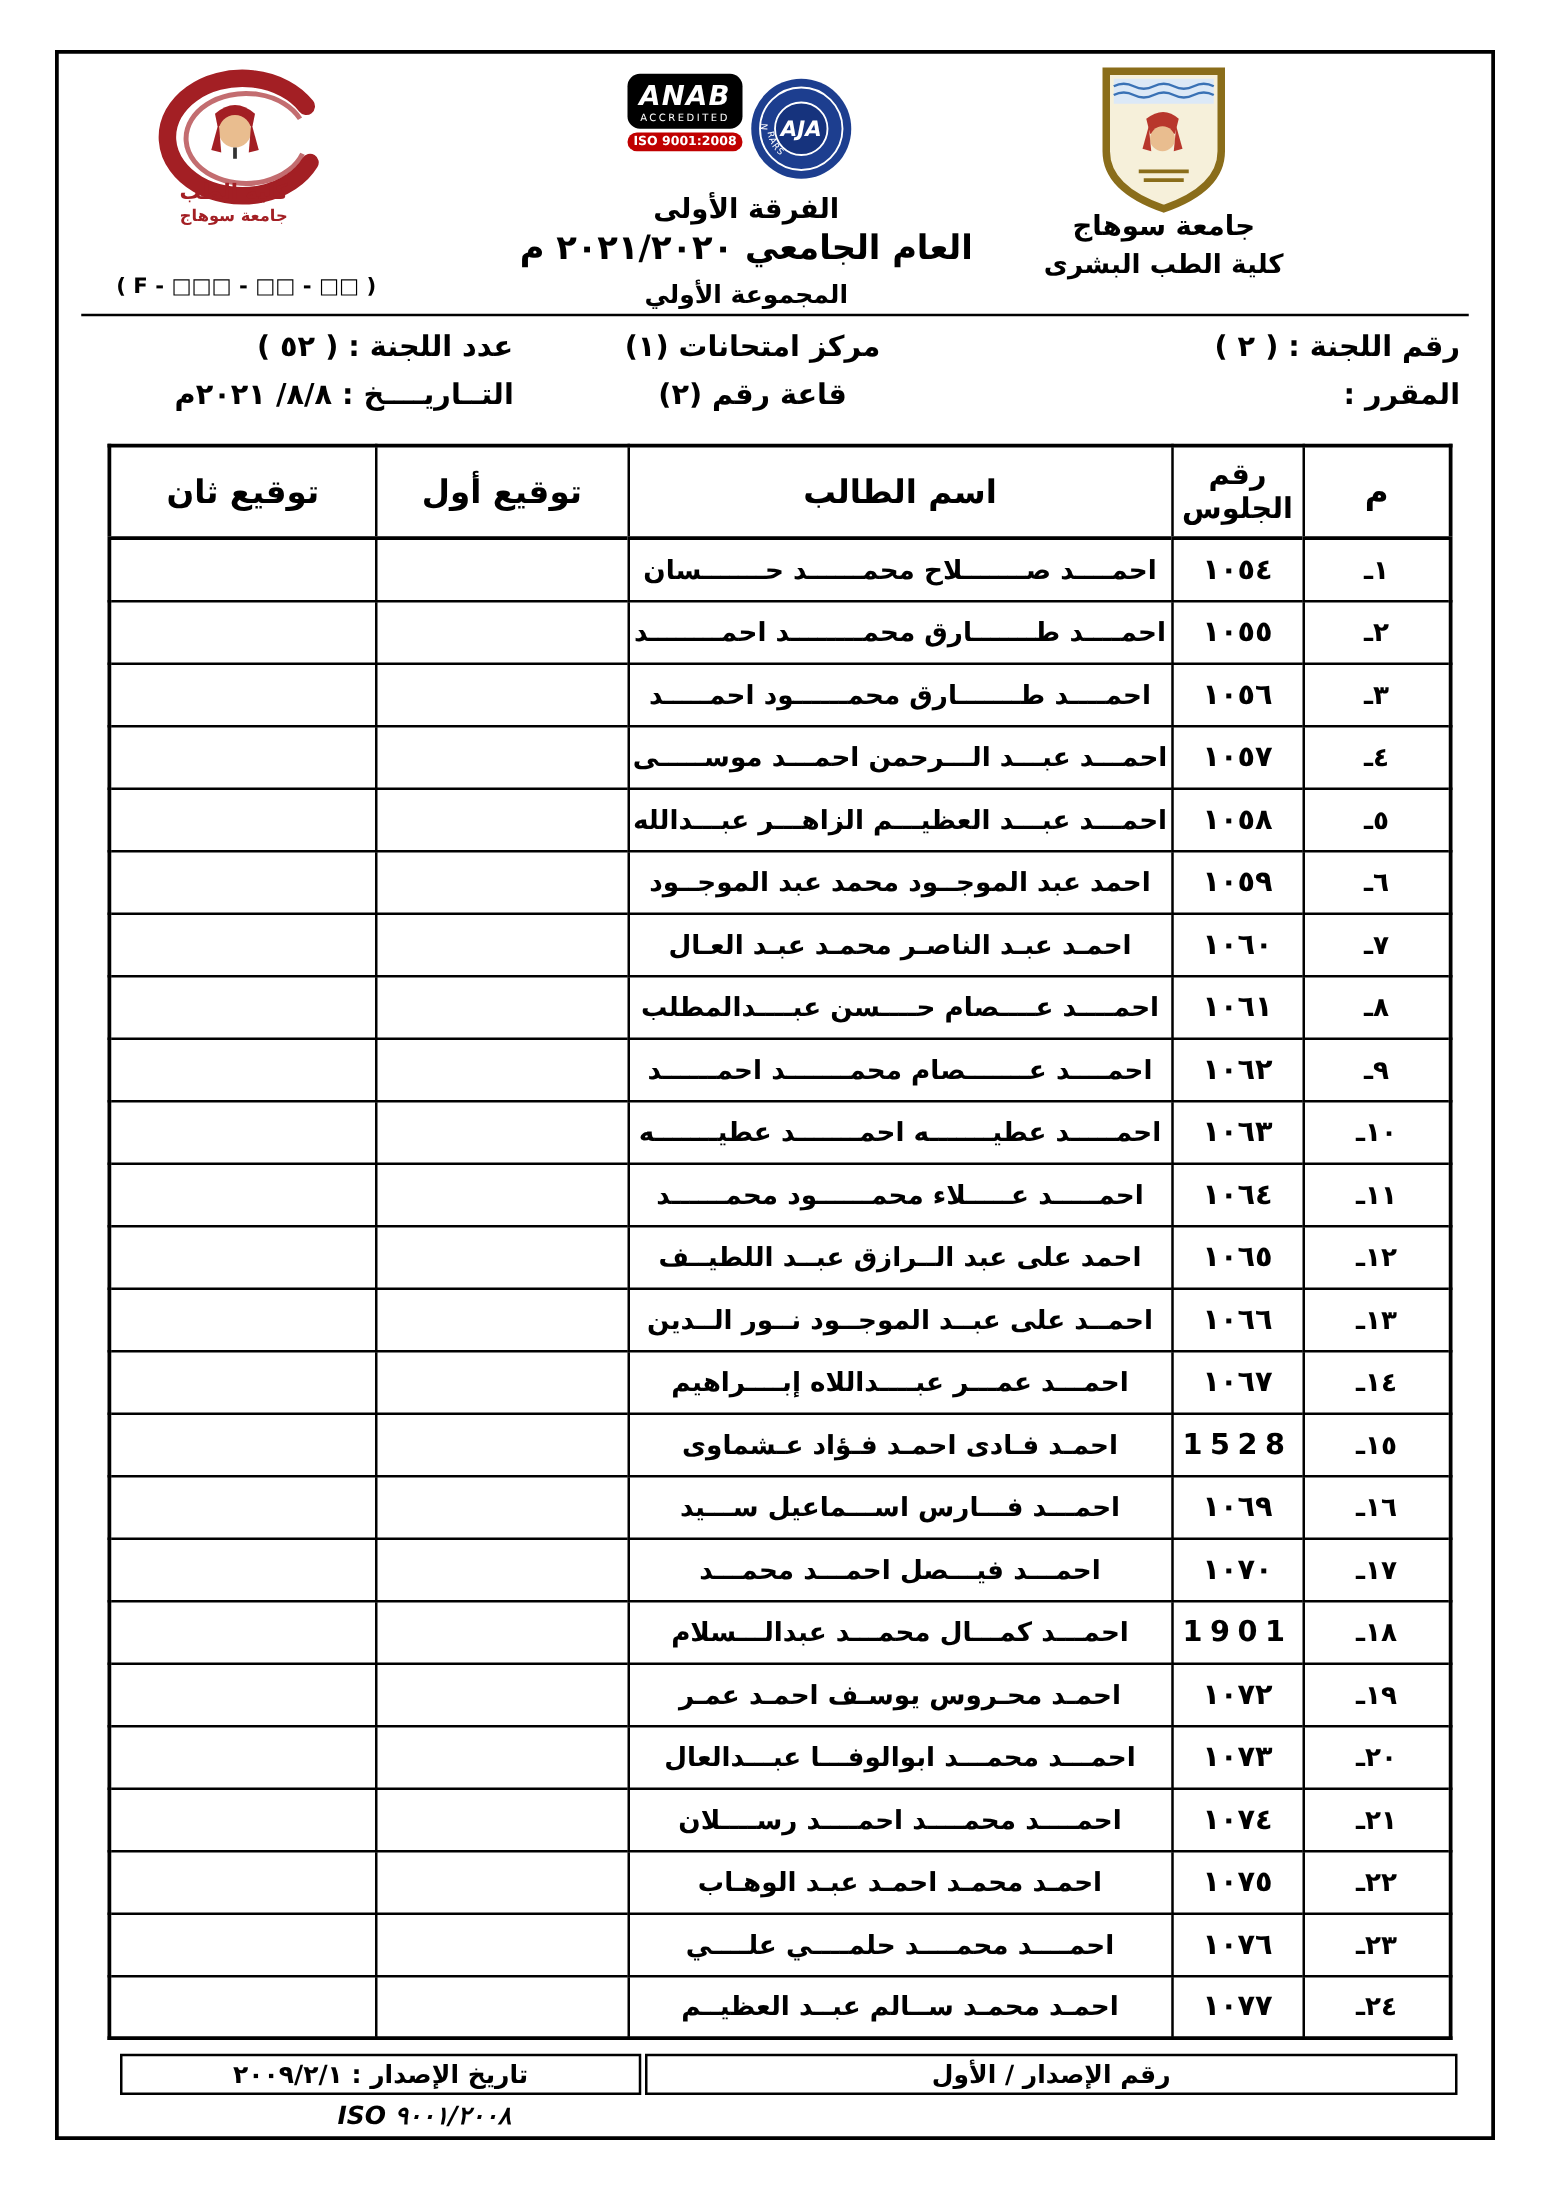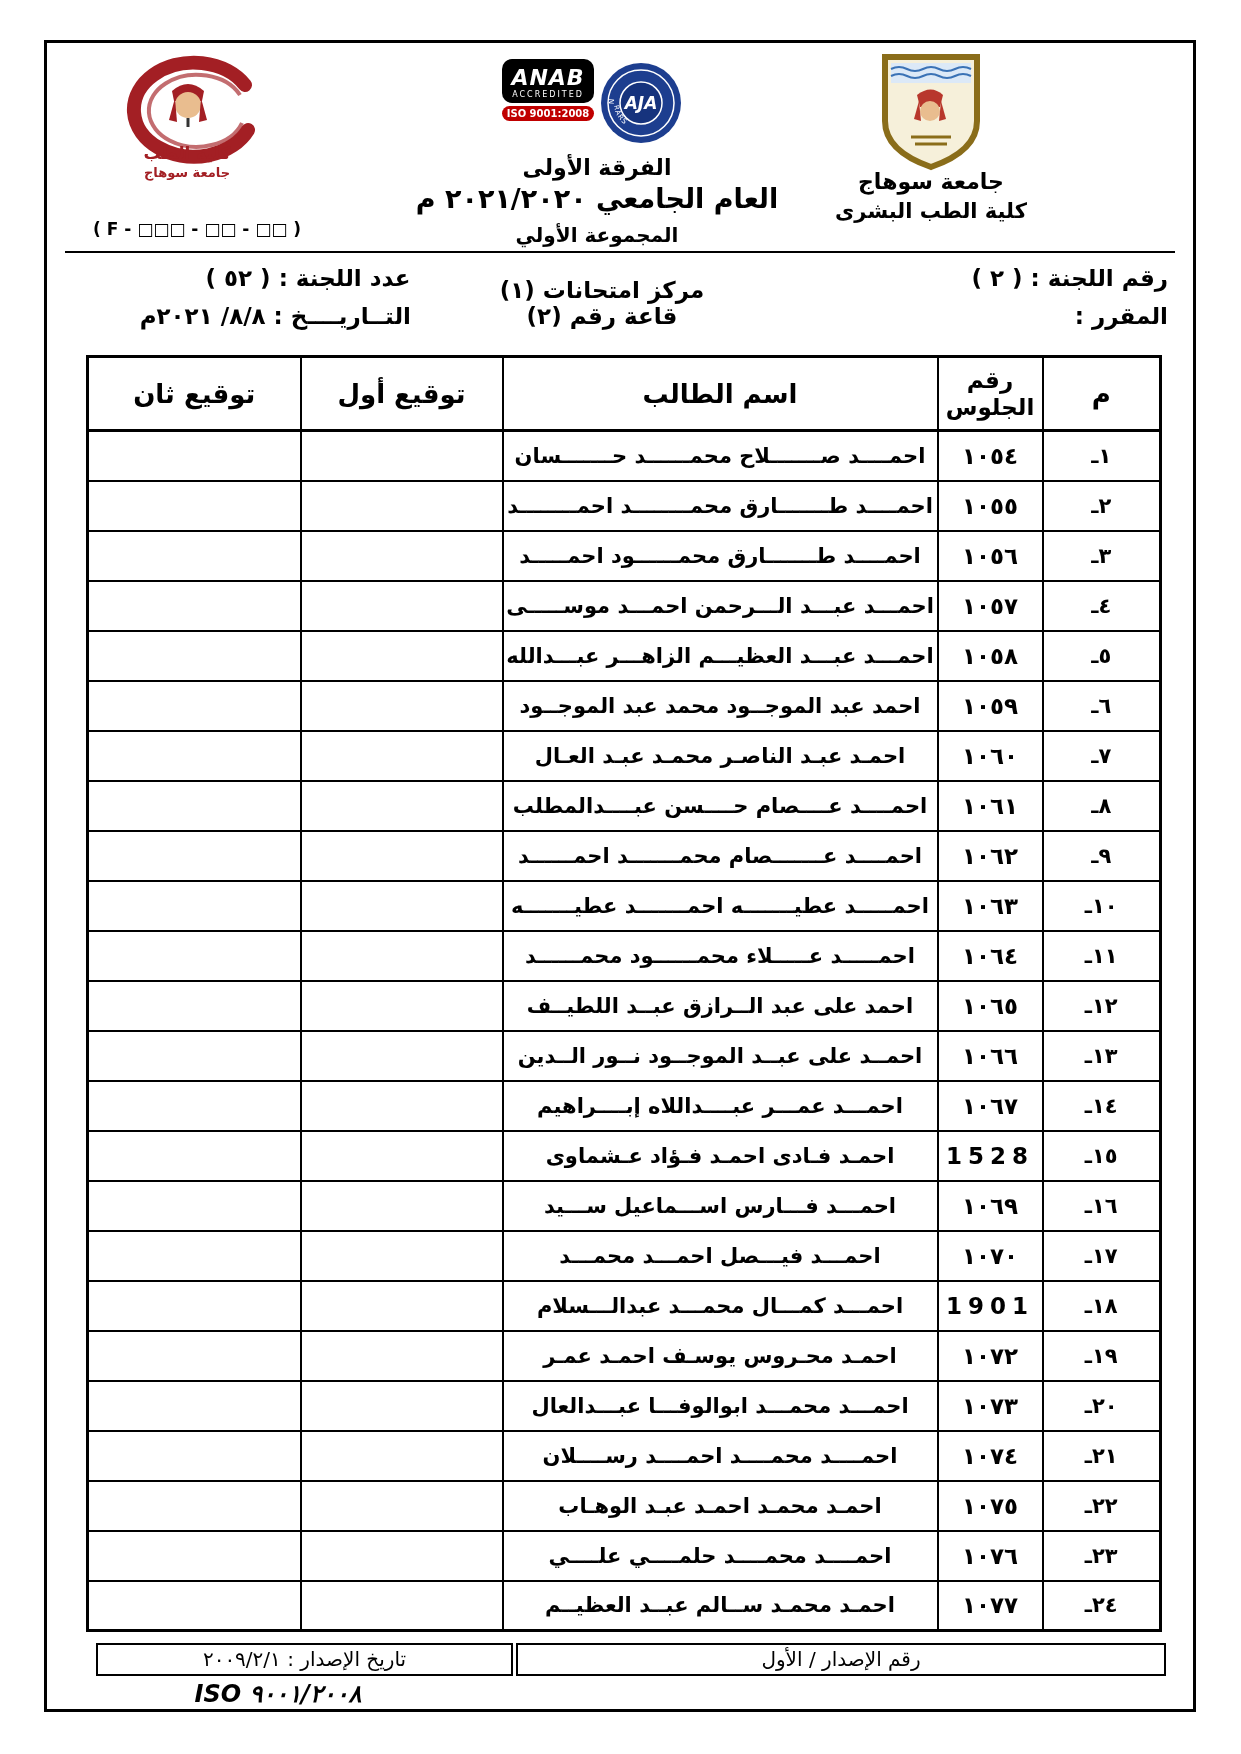--- a/index.html
+++ b/index.html
@@ -44,21 +44,21 @@
   .univ-name { position:absolute; top:126px; left:734px; width:300px; text-align:center;
                font-size:22px; font-weight:bold; }
   .fac-name  { position:absolute; top:156px; left:734px; width:300px; text-align:center;
                font-size:21px; font-weight:bold; }
 
   .header-rule { position:absolute; top:208px; left:18px; right:18px; border-top:2px solid #000; }
 
   
   .info-item { position:absolute; font-size:23px; font-weight:bold; white-space:nowrap; }
   .i-r1-right  { top:222px; right:25px; }
-  .i-r1-center { top:222px; left:440px; width:230px; text-align:center;margin-top:12px; }
+  .i-r1-center { top:222px; left:440px; width:230px; text-align:center; }
   .i-r1-left   { top:222px; left:146px; width:230px; text-align:center; }
   .i-r2-right  { top:260px; right:25px; }
   .i-r2-center { top:260px; left:440px; width:230px; text-align:center; }
   .i-r2-left   { top:260px; left:104px; width:260px; text-align:center; }
 
   
   .roster { position:absolute; top:312px; left:39px; width:1073px;
             border-collapse:collapse; table-layout:fixed; border:3px solid #000; }
   .roster th, .roster td { border:2px solid #000; overflow:hidden; }
   .roster thead th { height:74px; font-weight:bold; font-size:26px; text-align:center;
@@ -66,25 +66,25 @@
   .roster thead th.h-seat { font-size:23px; line-height:1.15; padding:0 6px; }
   .roster tbody td { height:50px; text-align:center; vertical-align:middle; }
   .c-serial { width:118px; } .c-seat { width:105px; } .c-name { width:435px; }
   .c-sig1 { width:202px; } .c-sig2 { width:213px; }
   .cell-serial { font-size:21px; font-weight:bold; }
   .cell-seat   { font-size:23px; font-weight:bold; letter-spacing:6px; }
   .cell-name   { font-size:21px; font-weight:bold; }
 
   
   .footer-box { position:absolute; height:33px; border:2px solid #000; text-align:center;
-                font-size:20px; font-weight:normal; line-height:29px; }
+                font-size:20px; font-weight:bold; line-height:29px; }
   .fb-right { top:1600px; left:469px; width:650px; }
   .fb-left  { top:1600px; left:49px;  width:417px; }
-  .iso-note { position:absolute; top:1637px; left:100px; width:262px; text-align:center;
-              font-size:24px; font-weight:bold; font-style:italic;
+  .iso-note { position:absolute; top:1637px; left:100px; width:262px; text-align:right;
+              font-size:20px; font-weight:bold; font-style:italic;
               font-family:"DejaVu Sans","Liberation Serif",serif; direction:ltr; }
 </style>
 </head>
 <body>
 
 <div class="page">
   <div class="frame">
 
     <div class="logo-crescent">
       <svg viewBox="0 0 190 128" width="190" height="128" aria-hidden="true">

